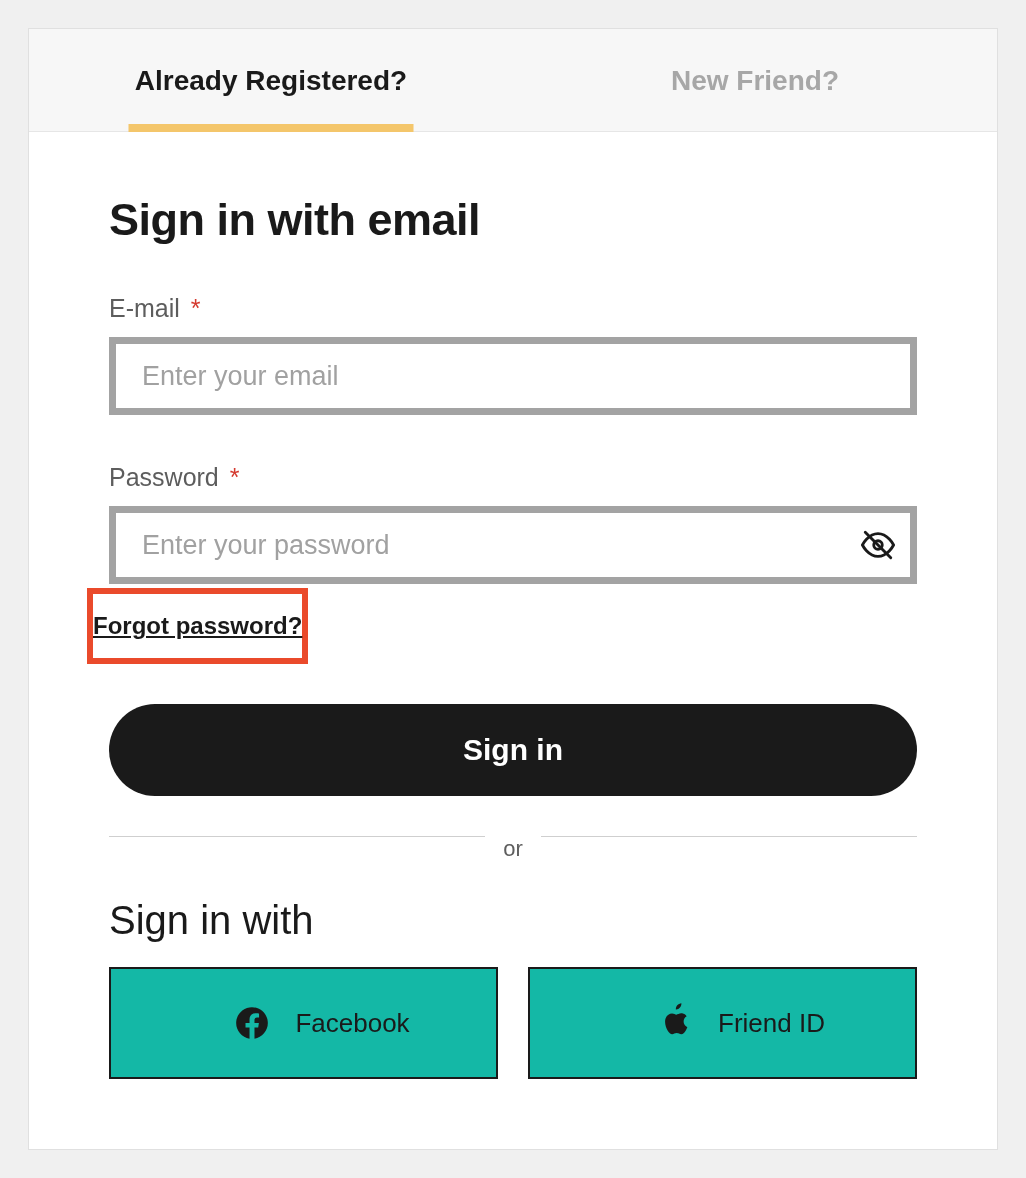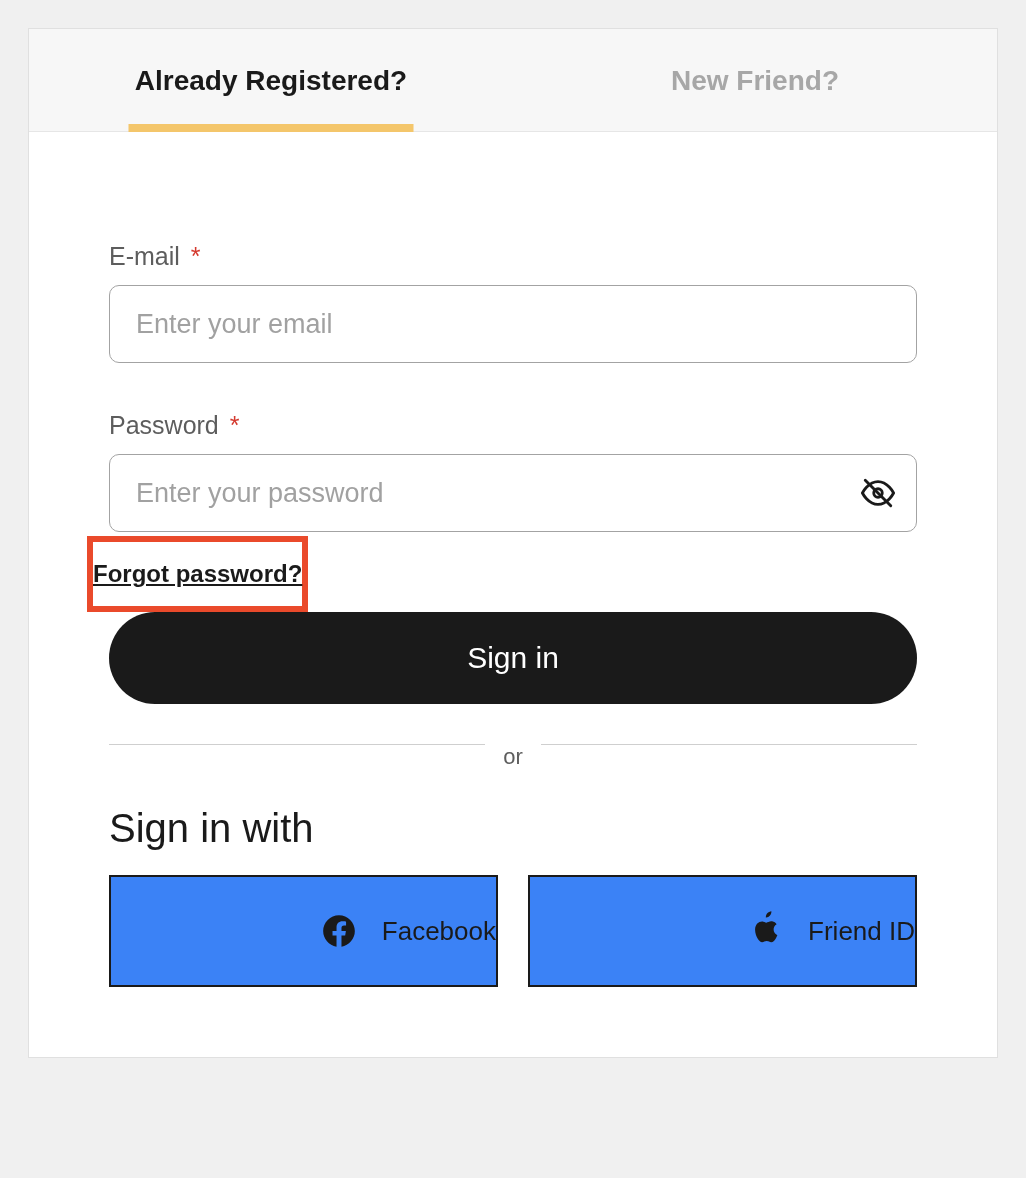--- a/index.html
+++ b/index.html
@@ -69,22 +69,22 @@
     .required {
       color: #d43a2f;
       margin-left: 4px;
     }
     .input-wrap {
       position: relative;
     }
     .text-input {
       width: 100%;
       height: 78px;
-      border: 1px solid #a3a3a3;
-      border-radius: 10px;
+      border: 7px solid #a3a3a3;
+      border-radius: 0;
       padding: 0 26px;
       font-size: 27px;
       color: #1a1a1a;
       outline: none;
     }
     .text-input::placeholder {
       color: #a1a1a1;
     }
     .password-wrap .text-input {
       padding-right: 70px;
@@ -117,22 +117,23 @@
       cursor: pointer;
     }
     .signin-btn {
       width: 100%;
       height: 92px;
       background: #1a1a1a;
       color: #fff;
       border: none;
       border-radius: 46px;
       font-size: 30px;
-      font-weight: 400;
-      cursor: pointer;
+      font-weight: 700;
+      cursor: pointer;
+      margin-top: 40px;
     }
     .divider {
       display: flex;
       margin: 40px 0 36px 0;
     }
     .divider-line {
       flex: 1;
       height: 1px;
       background: #cfcfcf;
     }
@@ -148,24 +149,24 @@
       margin-bottom: 24px;
     }
     .social-row {
       display: flex;
       gap: 30px;
     }
     .social-btn {
       flex: 1;
       height: 112px;
       border: 2px solid #1a1a1a;
-      background: #3b82f6;
-      display: flex;
-      align-items: center;
-      justify-content: flex-end;
+      background: #14b8a6;
+      display: flex;
+      align-items: center;
+      justify-content: center;
       padding-left: 36px;
       gap: 24px;
       cursor: pointer;
       font-size: 26px;
       color: #1a1a1a;
     }
     .social-icon {
       width: 38px;
       height: 38px;
       display: flex;
@@ -183,20 +184,21 @@
     <div class="tab active">
       <span>Already Registered?</span>
     </div>
     <div class="tab">
       <span>New Friend?</span>
     </div>
   </div>
 
   <div class="content">
 
+    <h1 class="page-title">Sign in with email</h1>
 
     <div class="field-group">
       <label class="field-label">
         <span>E-mail</span>
         <span class="required">*</span>
       </label>
       <div class="input-wrap">
         <input type="text" class="text-input" placeholder="Enter your email" style="">
       </div>
     </div>

